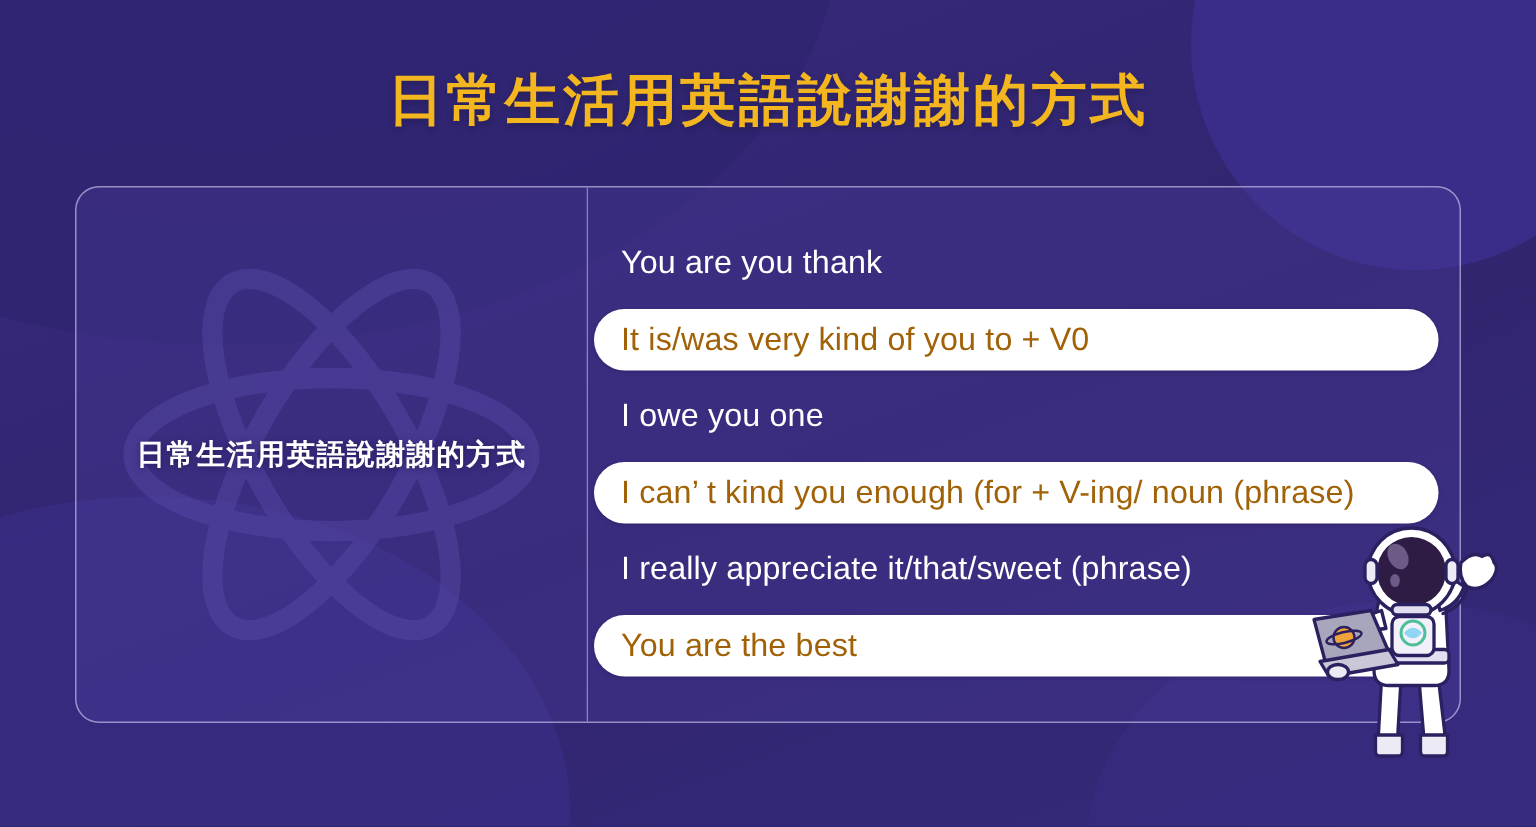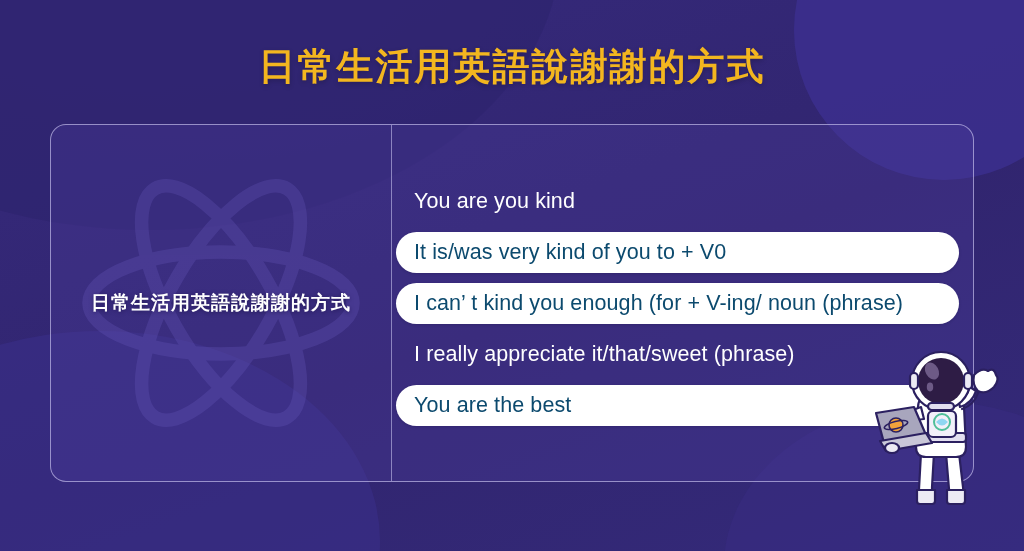--- a/index.html
+++ b/index.html
@@ -134,21 +134,21 @@
     box-sizing: border-box;
     font-size: 21.5px;
     letter-spacing: .1px;
     white-space: nowrap;
   }
   .phrase-row.plain {
     color: #ffffff;
     padding-left: 22px;
   }
   .phrase-row.pill {
-    color: #0c4a6e;
+    color: #a16207;
     background: #ffffff;
     border-radius: 21px;
     margin-left: 4px;
     margin-right: 6px;
     padding-left: 18px;
     box-shadow: 0 1px 3px rgba(10,5,40,.18);
   }
 
   
   .astronaut {
@@ -179,22 +179,23 @@
         <g fill="none" stroke="#6b5cc0" stroke-width="9" opacity="0.55">
           <ellipse cx="100" cy="100" rx="88" ry="34"></ellipse>
           <ellipse cx="100" cy="100" rx="88" ry="34" transform="rotate(60 100 100)"></ellipse>
           <ellipse cx="100" cy="100" rx="88" ry="34" transform="rotate(120 100 100)"></ellipse>
         </g>
       </svg>
       <div class="left-label">日常生活用英語說謝謝的方式</div>
     </div>
 
     <div class="panel-right">
-      <div class="phrase-row plain">You are you kind</div>
+      <div class="phrase-row plain">You are you thank</div>
       <div class="phrase-row pill">It is/was very kind of you to + V0</div>
+      <div class="phrase-row plain">I owe you one</div>
       <div class="phrase-row pill">I can’ t kind you enough (for + V-ing/ noun (phrase)</div>
       <div class="phrase-row plain">I really appreciate it/that/sweet (phrase)</div>
       <div class="phrase-row pill">You are the best</div>
     </div>
 
   </div>
 
   <svg class="astronaut" viewBox="0 0 132 160" aria-hidden="true">
     <g stroke="#2b2060" stroke-width="2.2" stroke-linejoin="round" stroke-linecap="round">
 

